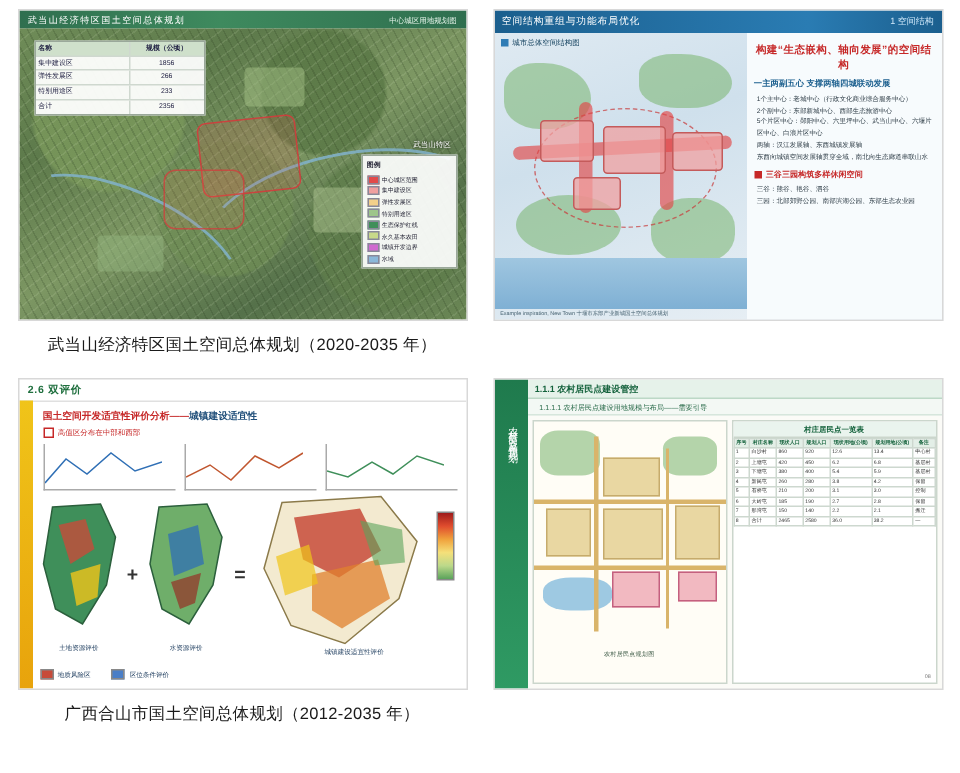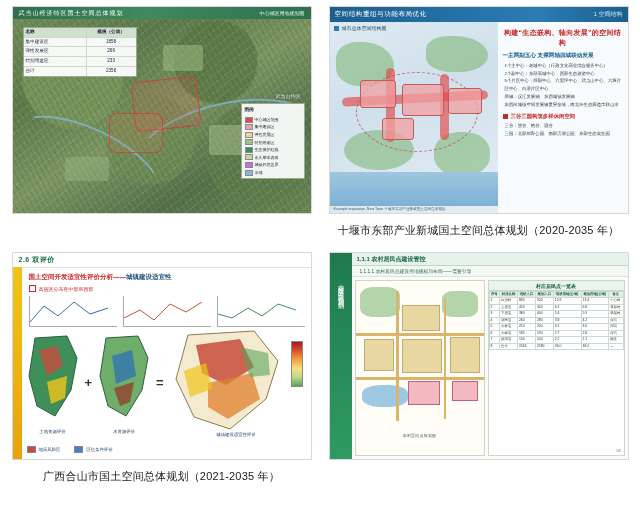--- a/index.html
+++ b/index.html
@@ -365,20 +365,21 @@
         <div class="li">
             <span class="sw" style="background:#d06ad0"></span>
             <span>城镇开发边界</span>
           </div>
         <div class="li">
             <span class="sw" style="background:#8ab8da"></span>
             <span>水域</span>
           </div>
       </div>
     </div>
+    <div class="cap">武当山经济特区国土空间总体规划（2020-2035 年）</div>
   </div>
 
   <div class="cell">
     <div class="fig f2">
       <div class="hdr">
         <span class="ht">空间结构重组与功能布局优化</span>
         <span class="hn">1 空间结构</span>
       </div>
       <div class="body">
         <div class="mapside">
@@ -411,21 +412,20 @@
           <div class="li">东西向城镇空间发展轴贯穿全域，南北向生态廊道串联山水</div>
           <div class="redhead">
             <span class="sq"></span>
             <span>三谷三园构筑多样休闲空间</span>
           </div>
           <div class="li">三谷：熊谷、艳谷、泗谷</div>
           <div class="li">三园：北部郊野公园、南部滨湖公园、东部生态农业园</div>
         </div>
       </div>
     </div>
-    <div class="cap">十堰市东部产业新城国土空间总体规划（2020-2035 年）</div>
   </div>
 
   <div class="cell">
     <div class="fig f3">
       <div class="topline">
         <span class="num">2.6  双评价</span>
       </div>
       <div class="leftband"></div>
 
       <div class="subttl">
@@ -492,21 +492,21 @@
         <span class="item">
             <span class="sw" style="background:#c74b3a"></span>
             <span>地质风险区</span>
           </span>
         <span class="item">
             <span class="sw" style="background:#4a7ec7"></span>
             <span>区位条件评价</span>
           </span>
       </div>
     </div>
-    <div class="cap">广西合山市国土空间总体规划（2021-2035 年）</div>
+    <div class="cap">广西合山市国土空间总体规划（2012-2035 年）</div>
   </div>
 
   <div class="cell">
     <div class="fig f4">
       <div class="band">
         <span class="vtxt">农村居民点及布局规划</span>
       </div>
       <div class="hdr1">1.1.1  农村居民点建设管控</div>
       <div class="hdr2">1.1.1.1  农村居民点建设用地规模与布局——需要引导</div>
 

